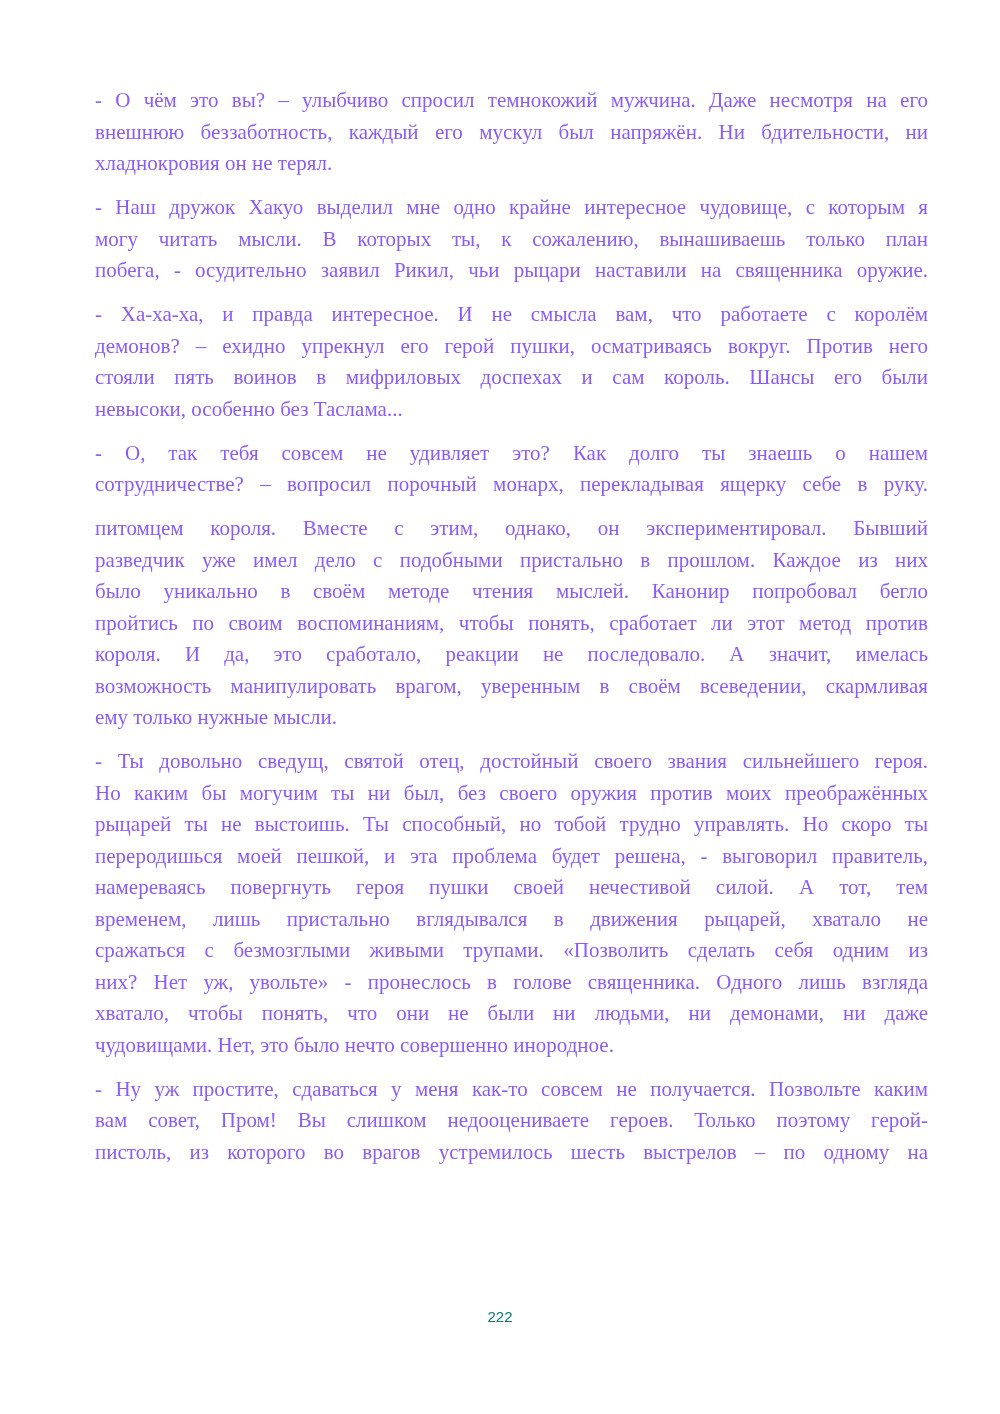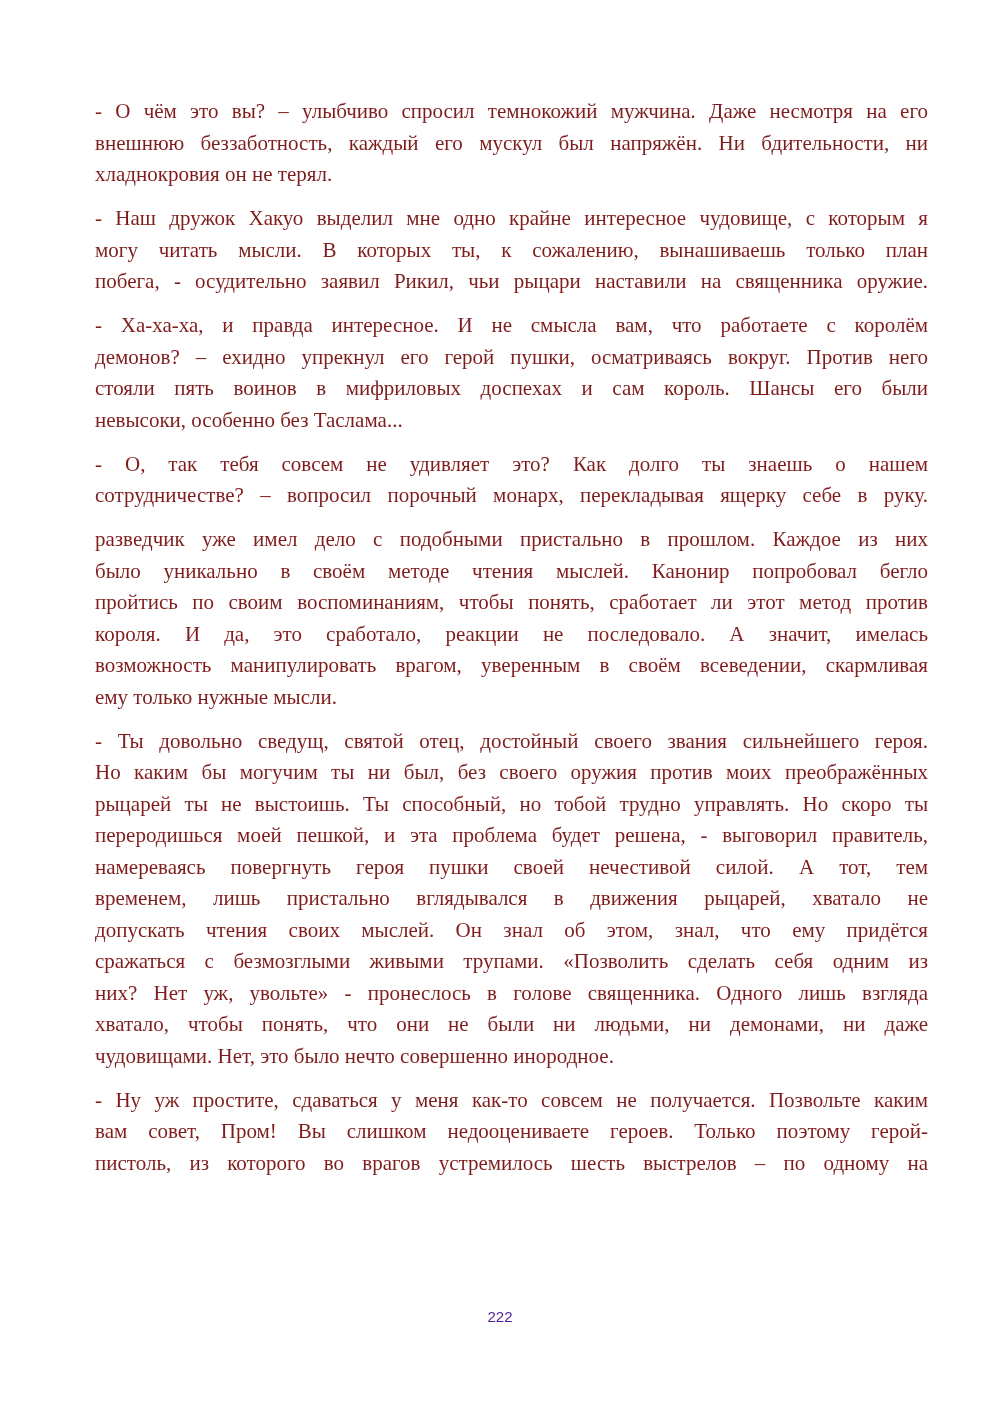--- a/index.html
+++ b/index.html
@@ -1,31 +1,31 @@
 <!DOCTYPE html>
 <html><head>
 <meta charset="utf-8">
 <style>
   html, body { margin: 0; padding: 0; background: #ffffff; }
   body { width: 1000px; height: 1414px; position: relative; overflow: hidden; }
   .page {
-    position: absolute; left: 95px; top: 96px; width: 833px;
+    position: absolute; left: 95px; top: 85px; width: 833px;
     font-family: "Liberation Serif", "DejaVu Serif", serif;
-    font-size: 21px; color: #7f1d1d;
+    font-size: 21px; color: #8b5cf6;
   }
   .para { margin: 0 0 12.5px 0; }
   .line {
     display: block; height: 31.5px; line-height: 31.5px;
     text-align: justify; text-align-last: justify; white-space: nowrap;
   }
   .line.last { text-align-last: left; }
   .page-number {
     position: absolute; left: 0; width: 1000px; top: 1308px;
     text-align: center; font-family: "Liberation Sans", "DejaVu Sans", sans-serif;
-    font-size: 15px; color: #4c1d95;
+    font-size: 15px; color: #0f766e;
   }
 </style>
 </head>
 <body>
 
 <div class="page">
   <div class="para">
     <span class="line">- О чём это вы? – улыбчиво спросил темнокожий мужчина. Даже несмотря на его</span>
     <span class="line">внешнюю беззаботность, каждый его мускул был напряжён. Ни бдительности, ни</span>
     <span class="line last">хладнокровия он не терял.</span>
@@ -39,35 +39,35 @@
     <span class="line">- Ха-ха-ха, и правда интересное. И не смысла вам, что работаете с королём</span>
     <span class="line">демонов? – ехидно упрекнул его герой пушки, осматриваясь вокруг. Против него</span>
     <span class="line">стояли пять воинов в мифриловых доспехах и сам король. Шансы его были</span>
     <span class="line last">невысоки, особенно без Таслама...</span>
   </div>
   <div class="para">
     <span class="line">- О, так тебя совсем не удивляет это? Как долго ты знаешь о нашем</span>
     <span class="line">сотрудничестве? – вопросил порочный монарх, перекладывая ящерку себе в руку.</span>
   </div>
   <div class="para">
+    <span class="line">питомцем короля. Вместе с этим, однако, он экспериментировал. Бывший</span>
     <span class="line">разведчик уже имел дело с подобными пристально в прошлом. Каждое из них</span>
     <span class="line">было уникально в своём методе чтения мыслей. Канонир попробовал бегло</span>
     <span class="line">пройтись по своим воспоминаниям, чтобы понять, сработает ли этот метод против</span>
     <span class="line">короля. И да, это сработало, реакции не последовало. А значит, имелась</span>
     <span class="line">возможность манипулировать врагом, уверенным в своём всеведении, скармливая</span>
     <span class="line last">ему только нужные мысли.</span>
   </div>
   <div class="para">
     <span class="line">- Ты довольно сведущ, святой отец, достойный своего звания сильнейшего героя.</span>
     <span class="line">Но каким бы могучим ты ни был, без своего оружия против моих преображённых</span>
     <span class="line">рыцарей ты не выстоишь. Ты способный, но тобой трудно управлять. Но скоро ты</span>
     <span class="line">переродишься моей пешкой, и эта проблема будет решена, - выговорил правитель,</span>
     <span class="line">намереваясь повергнуть героя пушки своей нечестивой силой. А тот, тем</span>
     <span class="line">временем, лишь пристально вглядывался в движения рыцарей, хватало не</span>
-    <span class="line">допускать чтения своих мыслей. Он знал об этом, знал, что ему придётся</span>
     <span class="line">сражаться с безмозглыми живыми трупами. «Позволить сделать себя одним из</span>
     <span class="line">них? Нет уж, увольте» - пронеслось в голове священника. Одного лишь взгляда</span>
     <span class="line">хватало, чтобы понять, что они не были ни людьми, ни демонами, ни даже</span>
     <span class="line last">чудовищами. Нет, это было нечто совершенно инородное.</span>
   </div>
   <div class="para">
     <span class="line">- Ну уж простите, сдаваться у меня как-то совсем не получается. Позвольте каким</span>
     <span class="line">вам совет, Пром! Вы слишком недооцениваете героев. Только поэтому герой-</span>
     <span class="line">пистоль, из которого во врагов устремилось шесть выстрелов – по одному на</span>
   </div>

